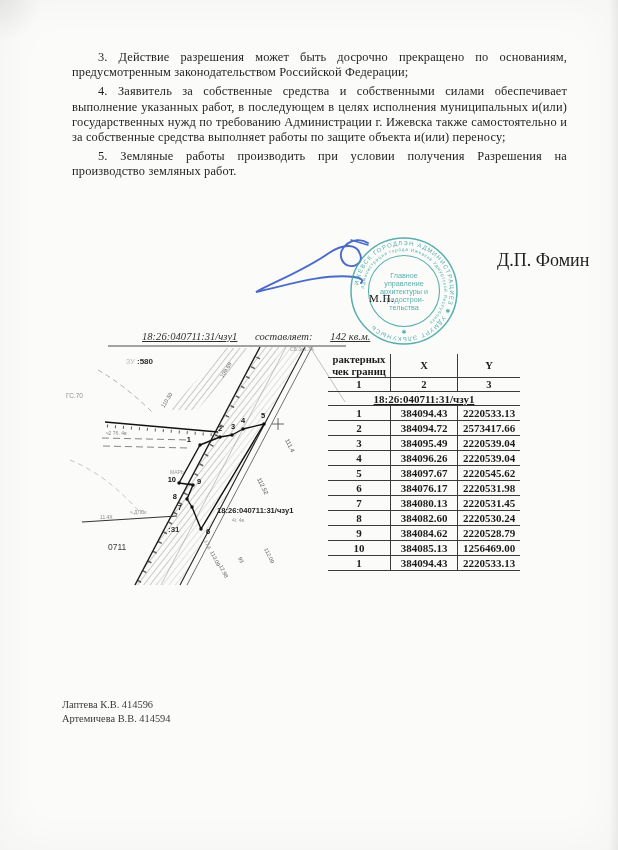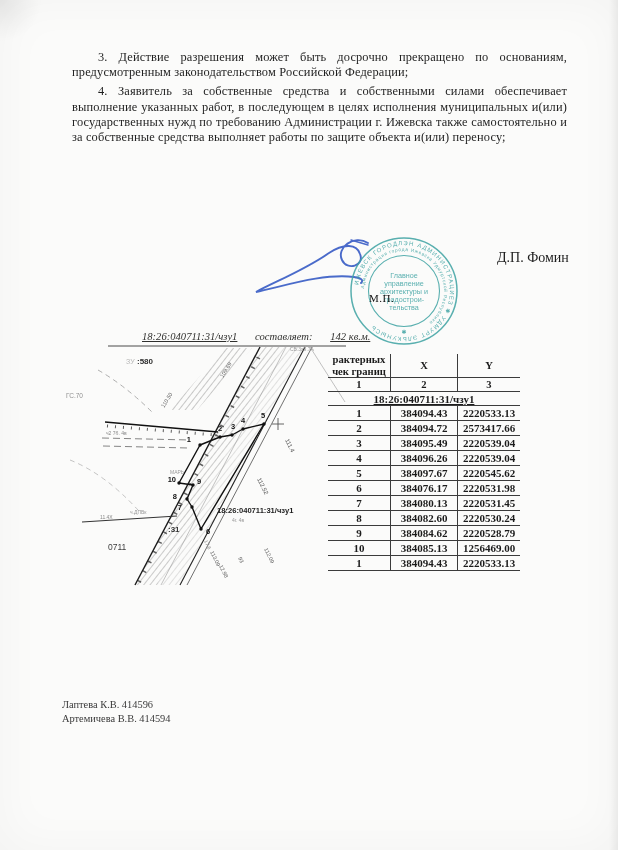--- a/index.html
+++ b/index.html
@@ -13,21 +13,21 @@
     overflow:hidden;
     font-family:"Liberation Serif","DejaVu Serif",serif;
     color:#222;
   }
   
   .doc-text{position:absolute; left:72px; top:50px; width:505px;
     font-size:12.4px; line-height:15.2px; text-align:justify; color:#1f1f1f; letter-spacing:.15px;}
   .doc-text p{margin:0 10px 4px 0; text-indent:26px;}
   
   .signer-title{position:absolute; left:64px; top:250px; font-size:12.6px; color:#1e1e1e;}
-  .signer-name{position:absolute; left:497px; top:250px; font-size:14px; color:#1e1e1e;}
+  .signer-name{position:absolute; left:497px; top:250px; font-size:18px; color:#1e1e1e;}
   .signature-svg{position:absolute; left:250px; top:233px; width:130px; height:70px;}
   .stamp-svg{position:absolute; left:346px; top:235px; width:116px; height:112px; opacity:.88;}
   .mp-label{position:absolute; left:369px; top:292px; font-size:11px; font-weight:normal; color:#111; letter-spacing:.5px;}
   
   .schema-title{position:absolute; left:155px; top:317px; font-size:11.4px; color:#222; white-space:nowrap; word-spacing:2px;}
   .schema-subtitle{position:absolute; left:142px; top:331px; font-size:10.6px; font-style:italic; color:#30302e; white-space:nowrap;}
   .schema-subtitle .u{text-decoration:underline;}
   .schema-subtitle .mid{margin:0 15px;}
   
   .map-svg{position:absolute; left:60px; top:342px; width:290px; height:245px;}
@@ -49,20 +49,21 @@
   .footer-names{position:absolute; left:62px; top:698px; font-size:10.4px; line-height:14px; color:#3a3a3a;}
 </style>
 </head>
 <body>
 
 <div class="page">
 
   <div class="doc-text">
     <p>3.  Действие разрешения  может быть досрочно прекращено по основаниям, предусмотренным законодательством Российской Федерации;</p>
     <p>4. Заявитель за собственные средства и собственными силами обеспечивает выполнение указанных работ, в последующем в целях исполнения муниципальных и(или) государственных нужд по требованию Администрации г. Ижевска также самостоятельно и за собственные средства выполняет работы по защите объекта и(или) переносу;</p>
+    <p>5. Земляные работы производить при условии получения  Разрешения на производство земляных работ.</p>
   </div>
 
   <div class="signer-name">Д.П. Фомин</div>
 
   <svg class="signature-svg" viewBox="0 0 130 70">
     <g fill="none" stroke="#3b5ec6" stroke-width="1.9" stroke-linecap="round" opacity="0.92">
       <path d="M118,10 C104,1 86,15 92,27 C97,38 115,33 110,21 C107,11 94,10 79,20 C55,37 22,50 6,59 C34,53 74,40 104,44 C111,45 114,47 111,50"></path>
       <path d="M101,7 L118,12" stroke-width="1.4"></path>
     </g>
   </svg>

